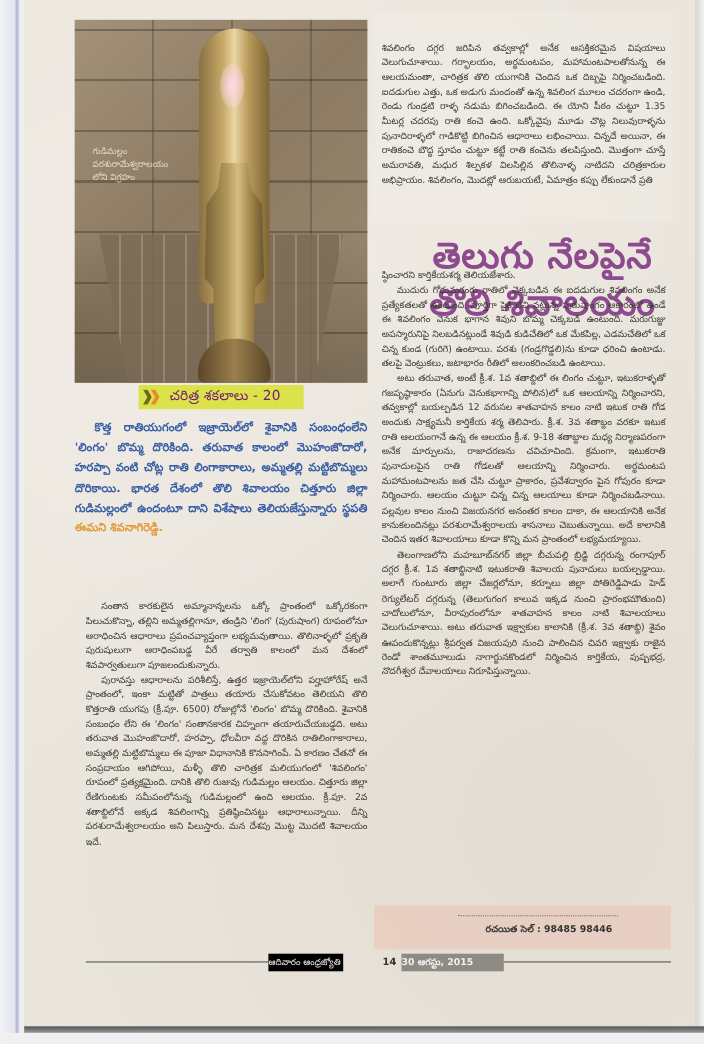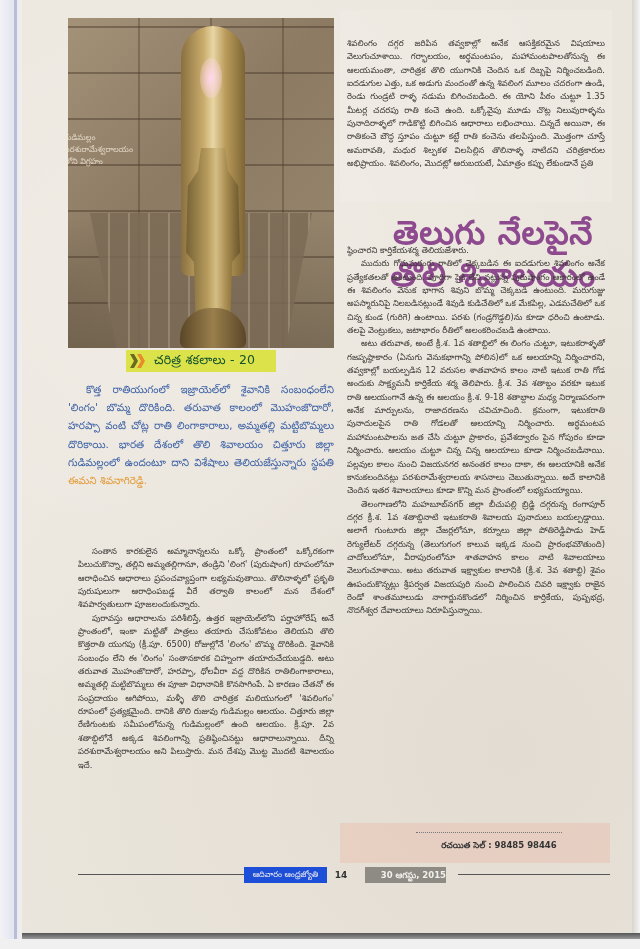--- a/index.html
+++ b/index.html
@@ -43,42 +43,42 @@
     background: linear-gradient(90deg, #8a7040 0%, #c9ac6c 35%, #e8d6a4 50%, #b99a5a 70%, #7d6535 100%);
   }
   .photo .linga-glow { position: absolute; left: 132px; top: 40px; width: 22px; height: 40px; border-radius: 50%; background: radial-gradient(#ffd7ea, rgba(255,200,220,0)); }
   .photo .figure {
     position: absolute; left: 115px; top: 130px; width: 60px; height: 190px;
     background: linear-gradient(90deg, #6e5a30 0%, #b59a5c 40%, #d4bd83 55%, #a1854a 75%, #5e4c28 100%);
     clip-path: polygon(30% 0, 70% 0, 75% 12%, 92% 20%, 95% 55%, 82% 60%, 78% 100%, 22% 100%, 18% 60%, 5% 55%, 8% 20%, 25% 12%);
   }
   .photo .base { position: absolute; left: 112px; top: 290px; width: 66px; height: 40px; border-radius: 30px 30px 6px 6px; background: linear-gradient(90deg,#5a4628,#9a7f4c,#5a4628); }
   .photo-caption {
-    position: absolute; left: 64px; top: 132px; width: 100px;
+    position: absolute; left: 84px; top: 132px; width: 100px;
     color: #efe7d6; font-size: 8px; line-height: 12px; opacity: 0.85;
   }
 
   
   .series-badge {
     position: absolute; left: 126px; top: 350px; width: 150px; height: 22px;
     background: #dbe24a; display: flex; align-items: center; padding-left: 4px;
   }
   .series-badge .chev { width: 20px; height: 18px; position: relative; }
   .series-badge .chev::before, .series-badge .chev::after {
     content: ""; position: absolute; top: 2px; width: 8px; height: 14px;
     clip-path: polygon(0 0, 50% 0, 100% 50%, 50% 100%, 0 100%, 50% 50%);
   }
   .series-badge .chev::before { left: 0; background: #6b6a20; }
   .series-badge .chev::after { left: 7px; background: #e98a2b; }
-  .series-badge .label { font-size: 12.5px; color: #14532d; margin-left: 4px; letter-spacing: 0.2px; }
+  .series-badge .label { font-size: 12.5px; color: #701a75; margin-left: 4px; letter-spacing: 0.2px; }
 
   
   .intro {
     position: absolute; left: 68px; top: 380px; width: 266px;
-    color: #3a5fa5; font-size: 10.4px; line-height: 18.2px; font-weight: normal; text-indent: 18px;
+    color: #3a5fa5; font-size: 10.4px; line-height: 18.2px; font-weight: bold; text-indent: 18px;
     text-align: justify;
   }
   .intro .author { color: #e39a36; }
 
   
   .col { position: absolute; font-size: 8.4px; line-height: 13.35px; color: #3c3a36; text-align: justify; }
   .col p { text-indent: 14px; }
   .col p.noindent { text-indent: 0; }
   .col-left { left: 78px; top: 545px; width: 256px; }
   .col-right-top { left: 347px; top: 17px; width: 258px; margin-top: 20px; }
@@ -94,23 +94,23 @@
   }
 
   
   .contact-bg { position: absolute; left: 340px; top: 823px; width: 270px; height: 40px; background: rgba(236,180,160,0.35); }
   .contact-rule { position: absolute; left: 416px; top: 832px; width: 146px; border-top: 1px dotted #777; }
   .contact { position: absolute; left: 340px; top: 840px; width: 318px; text-align: center; font-size: 8.5px; color: #333; font-weight: bold; }
 
   
   .footer-rule-left { position: absolute; left: 78px; top: 874px; width: 166px; border-top: 1px solid #555; }
   .footer-rule-right { position: absolute; left: 458px; top: 874px; width: 152px; border-top: 1px solid #555; }
-  .footer-pub { position: absolute; left: 244px; top: 867px; width: 83px; height: 16px; background: #1d4ed8; color: #f2f0ec; font-size: 8px; line-height: 16px; text-align: center; }
-  .footer-page { position: absolute; left: 333px; top: 867px; width: 16px; height: 16px; color: #333; font-size: 9px; font-weight: bold; line-height: 16px; text-align: center; }
-  .footer-date { position: absolute; left: 365px; top: 867px; width: 81px; height: 16px; background: #8e8a84; color: #f2f0ec; font-size: 8.5px; line-height: 16px; text-align: right; font-weight: bold; padding-left: 14px; }
+  .footer-pub { position: absolute; left: 244px; top: 867px; width: 68px; height: 16px; background: #000000; color: #f2f0ec; font-size: 8px; line-height: 16px; }
+  .footer-page { position: absolute; left: 346px; top: 867px; width: 16px; height: 16px; color: #333; font-size: 9px; font-weight: bold; line-height: 16px; text-align: center; }
+  .footer-date { position: absolute; left: 365px; top: 867px; width: 93px; height: 16px; background: #8e8a84; color: #f2f0ec; font-size: 8.5px; line-height: 16px; text-align: left; font-weight: bold; }
 </style>
 </head>
 <body>
 
 <div class="page-edge-left">
     <div class="fold"></div>
   </div>
 <div class="paper"></div>
 <div class="right-edge"></div>
 <div class="bottom-shadow"></div>

